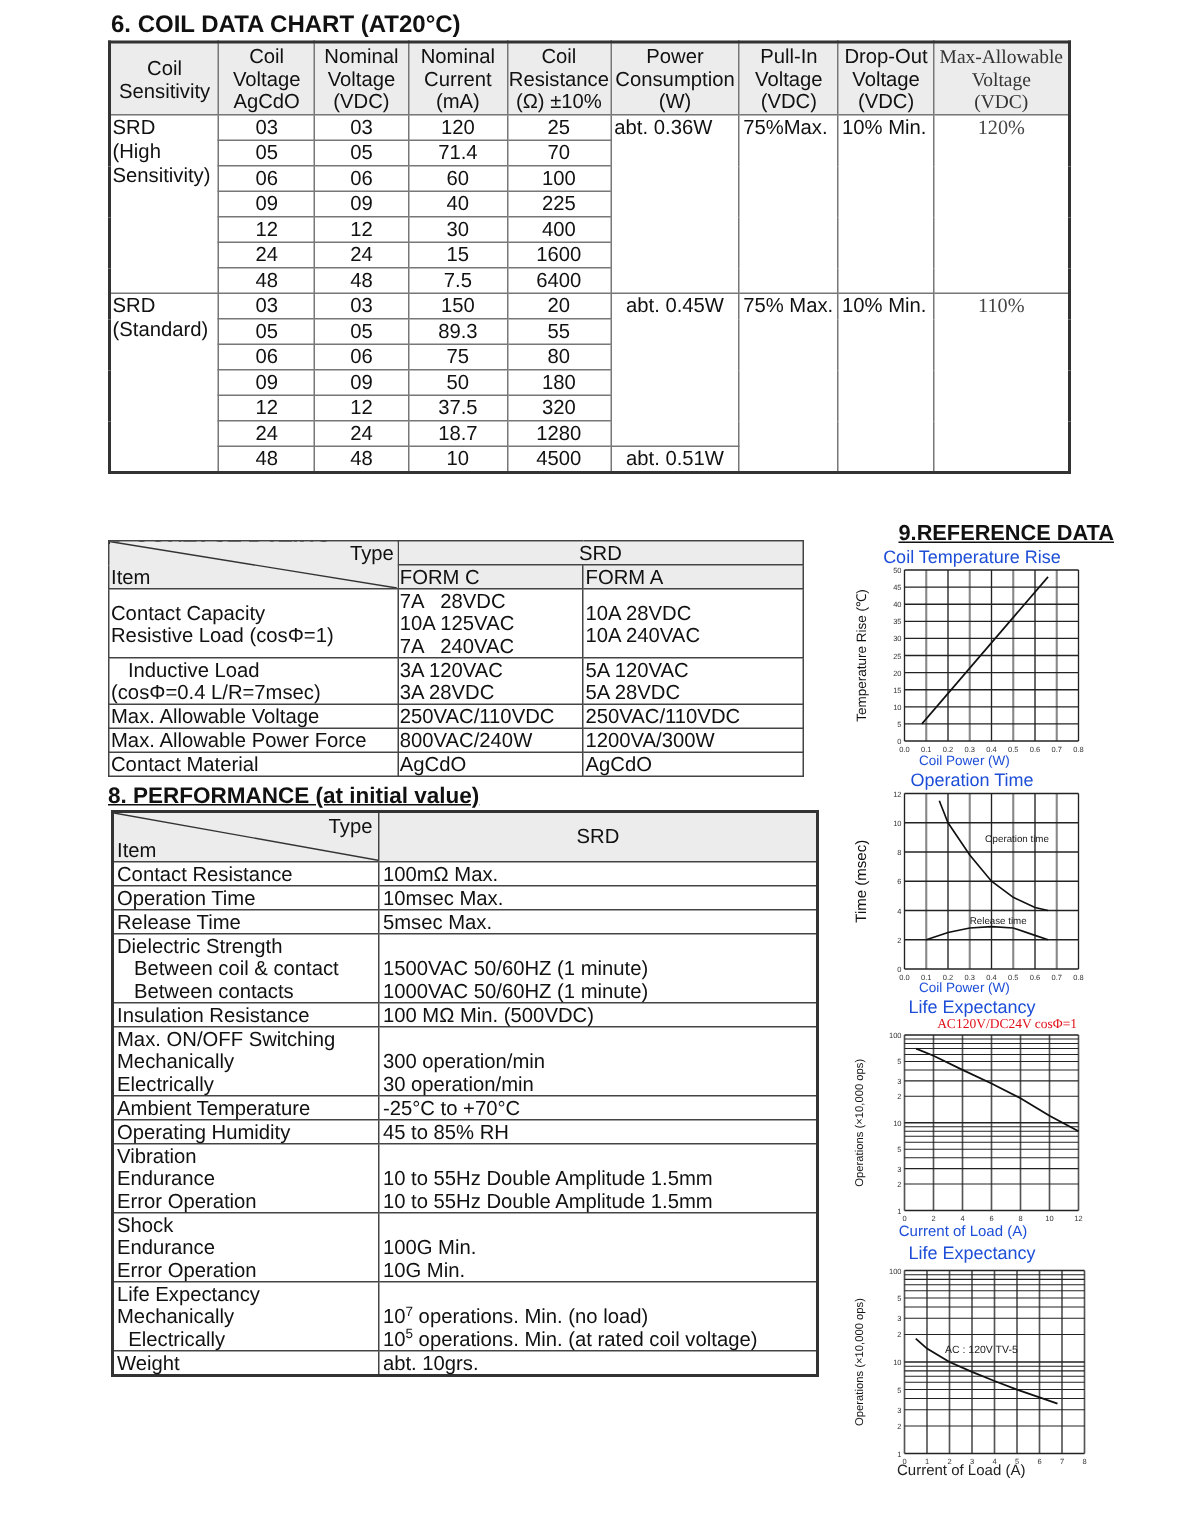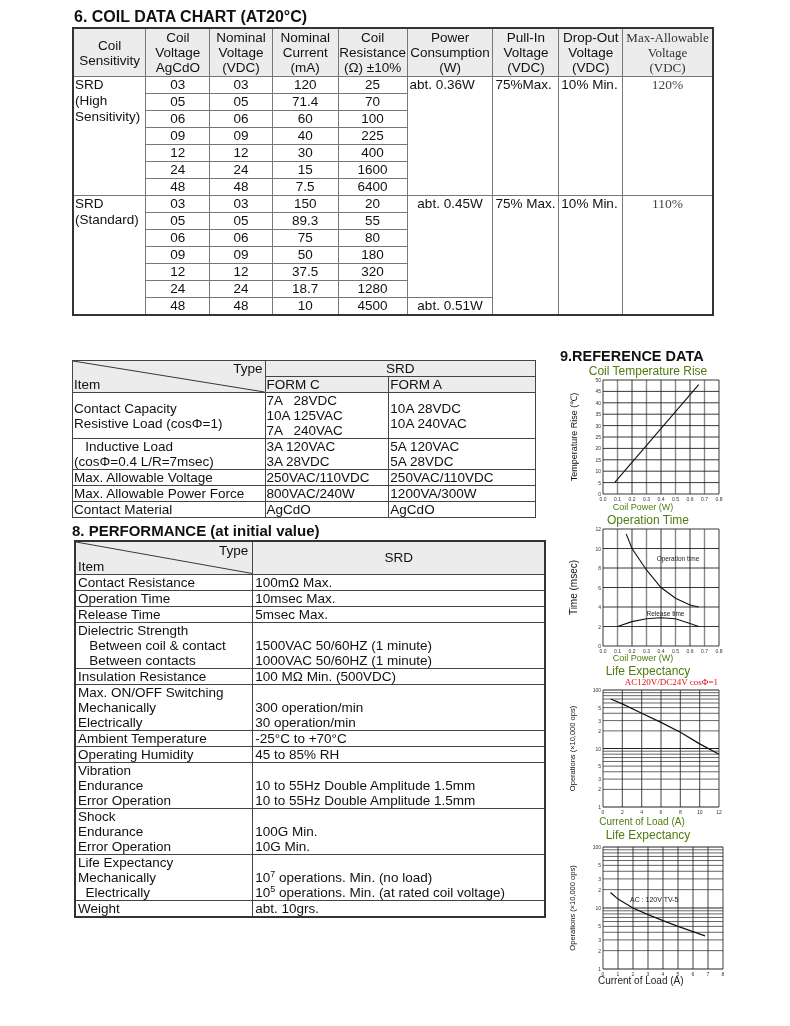--- a/index.html
+++ b/index.html
@@ -31,21 +31,21 @@
   #perf { left: 74px; top: 540px; width: 472px; border: 2px solid #333; font-size: 13px; }
   #perf td { border: 1px solid #444; line-height: 15px; padding: 0 2px; font-size: 13.5px; vertical-align: bottom; }
   #perf td.lbl { vertical-align: top; }
   #perf .hdr { background: #ececec; }
   sup { font-size: 9px; vertical-align: top; line-height: 9px; }
 
   .diag-cell { position: relative; }
   .diag-cell svg { position: absolute; left: 0; top: 0; width: 100%; height: 100%; }
 
   
-  .chart-title { color: #4d7c0f; font-size: 12px; text-align: center; white-space: nowrap; }
+  .chart-title { color: #1d4ed8; font-size: 12px; text-align: center; white-space: nowrap; }
   .chart-sub { color: #e0101a; font-size: 9px; font-family: "Liberation Serif", serif; text-align: right; white-space: nowrap; }
   svg text { font-family: "Liberation Sans", sans-serif; }
 </style>
 </head>
 <body>
 
 <div class="abs h-title" style="left:74px;top:9px;font-size:16px;text-align:center;">6. COIL DATA CHART (AT20°C)</div>
 
 <table id="coil" class="abs">
   <colgroup>
@@ -217,21 +217,21 @@
     <td>1200VA/300W</td>
   </tr>
   <tr>
     <td>Contact Material</td>
     <td>AgCdO</td>
     <td>AgCdO</td>
   </tr>
 </tbody>
   </table>
 
-<div class="abs h-title" style="left:72px;top:523px;">8. PERFORMANCE (at initial value)</div>
+<div class="abs h-title" style="left:72px;top:523px;text-decoration:underline;">8. PERFORMANCE (at initial value)</div>
 
 <table id="perf" class="abs">
   <colgroup>
       <col style="width:178px">
       <col style="width:294px">
     </colgroup>
   <tbody>
       <tr>
     <td class="hdr diag-cell" style="height:33px;">
       <svg viewBox="0 0 178 33" preserveAspectRatio="none">
@@ -289,21 +289,21 @@
       <span>10</span><sup>5</sup><span> operations. Min. (at rated coil voltage)</span>
     </td>
   </tr>
   <tr>
         <td class="lbl">Weight</td>
         <td>abt. 10grs.</td>
       </tr>
 </tbody>
   </table>
 
-<div class="abs h-title" style="left:560px;top:348px;font-size:14.5px;">9.REFERENCE DATA</div>
+<div class="abs h-title" style="left:599px;top:348px;font-size:14.5px;text-decoration:underline;">9.REFERENCE DATA</div>
 
 <div class="abs chart-title" style="left:578px;top:364px;width:140px;">Coil Temperature Rise</div>
 <svg class="abs" style="left:566px;top:376px;" width="160" height="140" id="chart1">
     <line x1="37" y1="4" x2="37" y2="118" stroke="#222" stroke-width="0.9"></line>
     <text x="37" y="125" font-size="5" text-anchor="middle" fill="#333">0.0</text>
     <line x1="51.5" y1="4" x2="51.5" y2="118" stroke="#888" stroke-width="1.4"></line>
     <text x="51.5" y="125" font-size="5" text-anchor="middle" fill="#333">0.1</text>
     <line x1="66" y1="4" x2="66" y2="118" stroke="#222" stroke-width="0.9"></line>
     <text x="66" y="125" font-size="5" text-anchor="middle" fill="#333">0.2</text>
     <line x1="80.5" y1="4" x2="80.5" y2="118" stroke="#888" stroke-width="1.4"></line>

